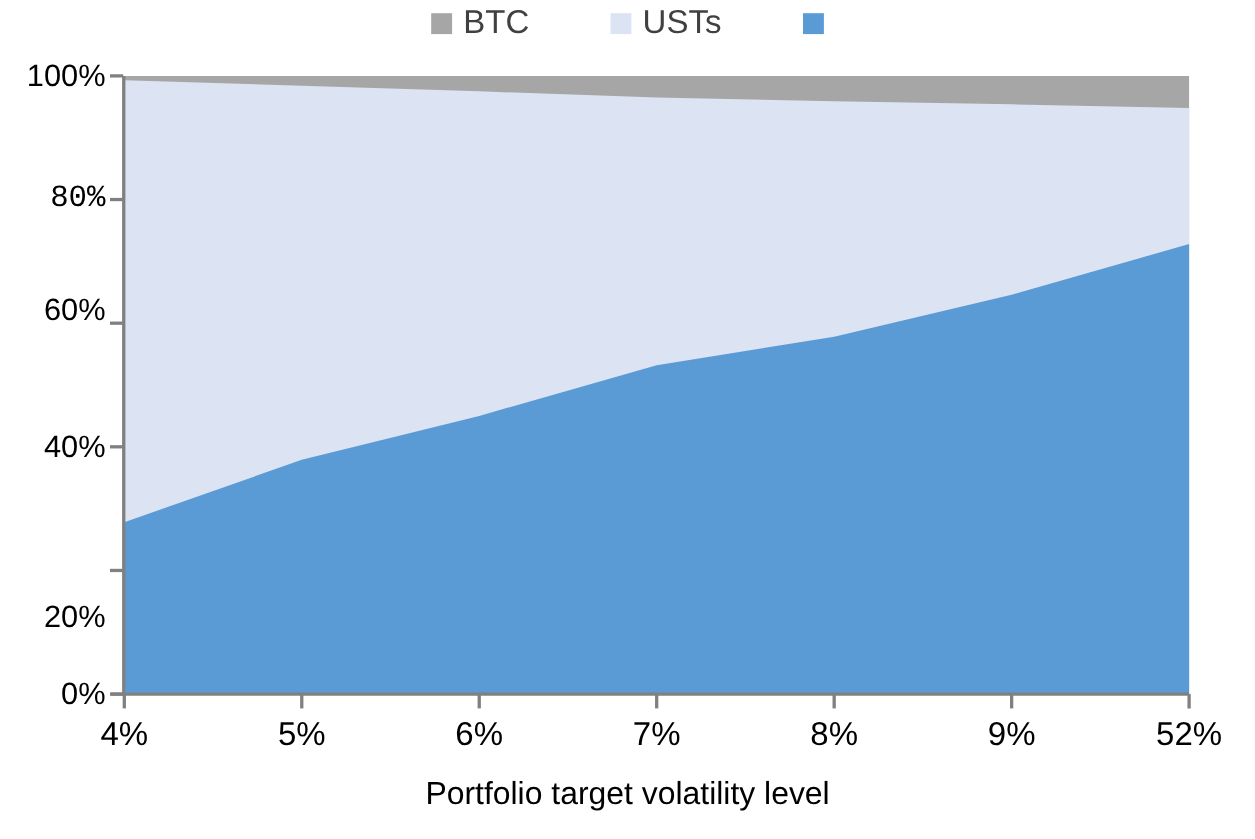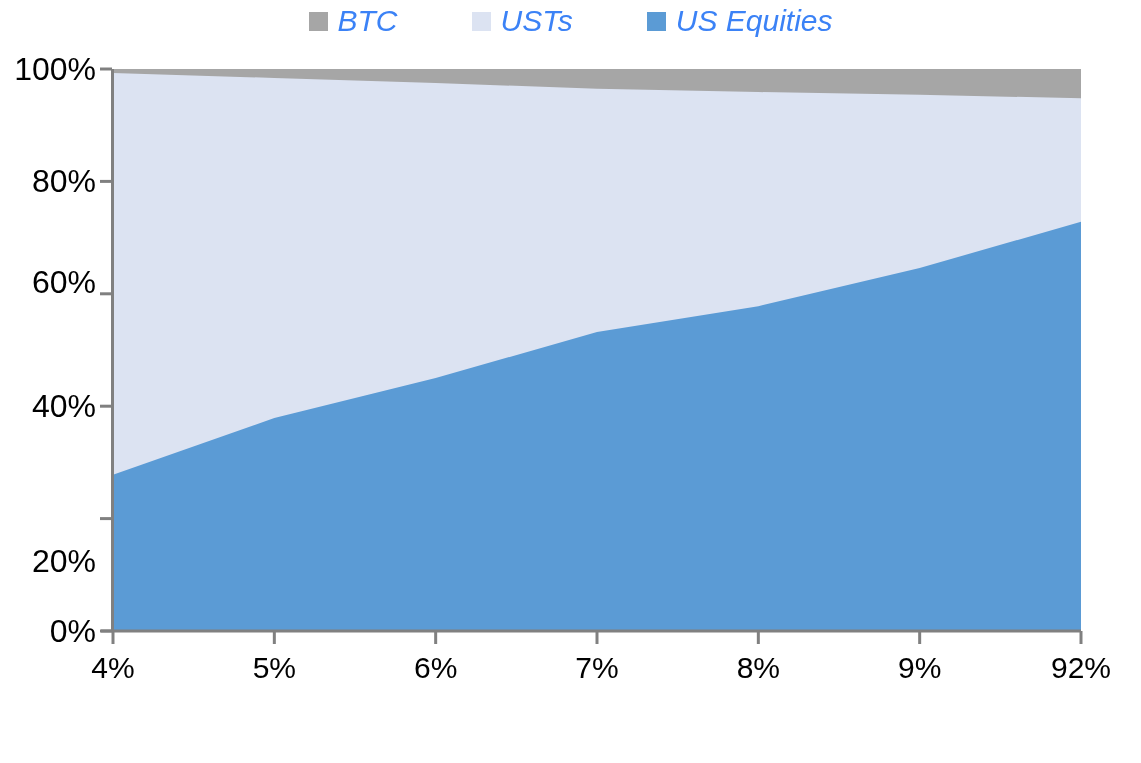--- a/index.html
+++ b/index.html
@@ -37,40 +37,39 @@
     gap: 10px;
   }
   .legend-swatch {
     width: 19px;
     height: 19px;
     display: block;
     flex: 0 0 auto;
   }
   .legend-label {
     font-size: 30px;
-    color: #3b82f6;
+    color: #404040;
     line-height: 1;
     white-space: nowrap;
-    font-style: italic;
   }
 
   
   #plot-svg {
     position: absolute;
     left: 0;
     top: 0;
     width: 1141px;
     height: 763px;
     display: block;
   }
 
   
   .ytick-label {
     position: absolute;
-    font-size: 32px;
+    font-size: 28px;
     color: #000000;
     text-align: right;
     white-space: nowrap;
     transform: translateY(-50%);
     right: 0;
   }
   .ytick-wrap {
     position: absolute;
     left: 0;
     width: 96px;
@@ -103,21 +102,20 @@
     <div class="legend-item">
       <span class="legend-swatch" style="background:#A6A6A6"></span>
       <span class="legend-label">BTC</span>
     </div>
     <div class="legend-item">
       <span class="legend-swatch" style="background:#DCE3F2"></span>
       <span class="legend-label">USTs</span>
     </div>
     <div class="legend-item">
       <span class="legend-swatch" style="background:#5B9BD5"></span>
-      <span class="legend-label">US Equities</span>
     </div>
   </div>
 
   <svg id="plot-svg" viewBox="0 0 1141 763">
 
     <g>
       <path id="area-btc" fill="#A6A6A6" stroke="none" d="M 113 69 L 274.3333333333333 69 L 435.66666666666663 69 L 597 69 L 758.3333333333333 69 L 919.6666666666667 69 L 1081 69 L 1081 631 L 113 631 Z"></path>
       <path id="area-usts" fill="#DCE3F2" stroke="none" d="M 113 72.93399999999997 L 274.3333333333333 77.99199999999996 L 435.66666666666663 83.05000000000007 L 597 88.67000000000007 L 758.3333333333333 92.04199999999992 L 919.6666666666667 94.85199999999998 L 1081 98.22400000000005 L 1081 631 L 113 631 Z"></path>
       <path id="area-equities" fill="#5B9BD5" stroke="none" d="M 113 474.764 L 274.3333333333333 418.002 L 435.66666666666663 378.1 L 597 332.01599999999996 L 758.3333333333333 306.16400000000004 L 919.6666666666667 267.94800000000004 L 1081 221.86400000000003 L 1081 631 L 113 631 Z"></path>
     </g>
@@ -139,28 +137,29 @@
         <line x1="919.6666666666667" y1="631" x2="919.6666666666667" y2="644" stroke="#808080" stroke-width="3"></line>
         <line x1="1081" y1="631" x2="1081" y2="644" stroke="#808080" stroke-width="3"></line>
       </g>
   </svg>
 
   <div class="ytick-wrap" id="ytick-wrap">
       <div class="ytick-label" style="top: 631px;">0%</div>
       <div class="ytick-label" style="top: 518.6px; margin-top: 42px;">20%</div>
       <div class="ytick-label" style="top: 406.2px; text-align: center;">40%</div>
       <div class="ytick-label" style="top: 282px;">60%</div>
-      <div class="ytick-label" style="top: 181.4px;">80%</div>
+      <div class="ytick-label" style="top: 181.4px; font-family: Liberation Mono, monospace;">80%</div>
       <div class="ytick-label" style="top: 69px;">100%</div>
     </div>
 
   <div id="xtick-wrap">
       <div class="xtick-label" style="left: 113px;">4%</div>
       <div class="xtick-label" style="left: 274.333px;">5%</div>
       <div class="xtick-label" style="left: 435.667px;">6%</div>
       <div class="xtick-label" style="left: 597px;">7%</div>
       <div class="xtick-label" style="left: 758.333px;">8%</div>
       <div class="xtick-label" style="left: 919.667px;">9%</div>
-      <div class="xtick-label" style="left: 1081px;">92%</div>
+      <div class="xtick-label" style="left: 1081px;">52%</div>
     </div>
 
+  <div class="axis-title">Portfolio target volatility level</div>
 
 </div>
 
 </body></html>

